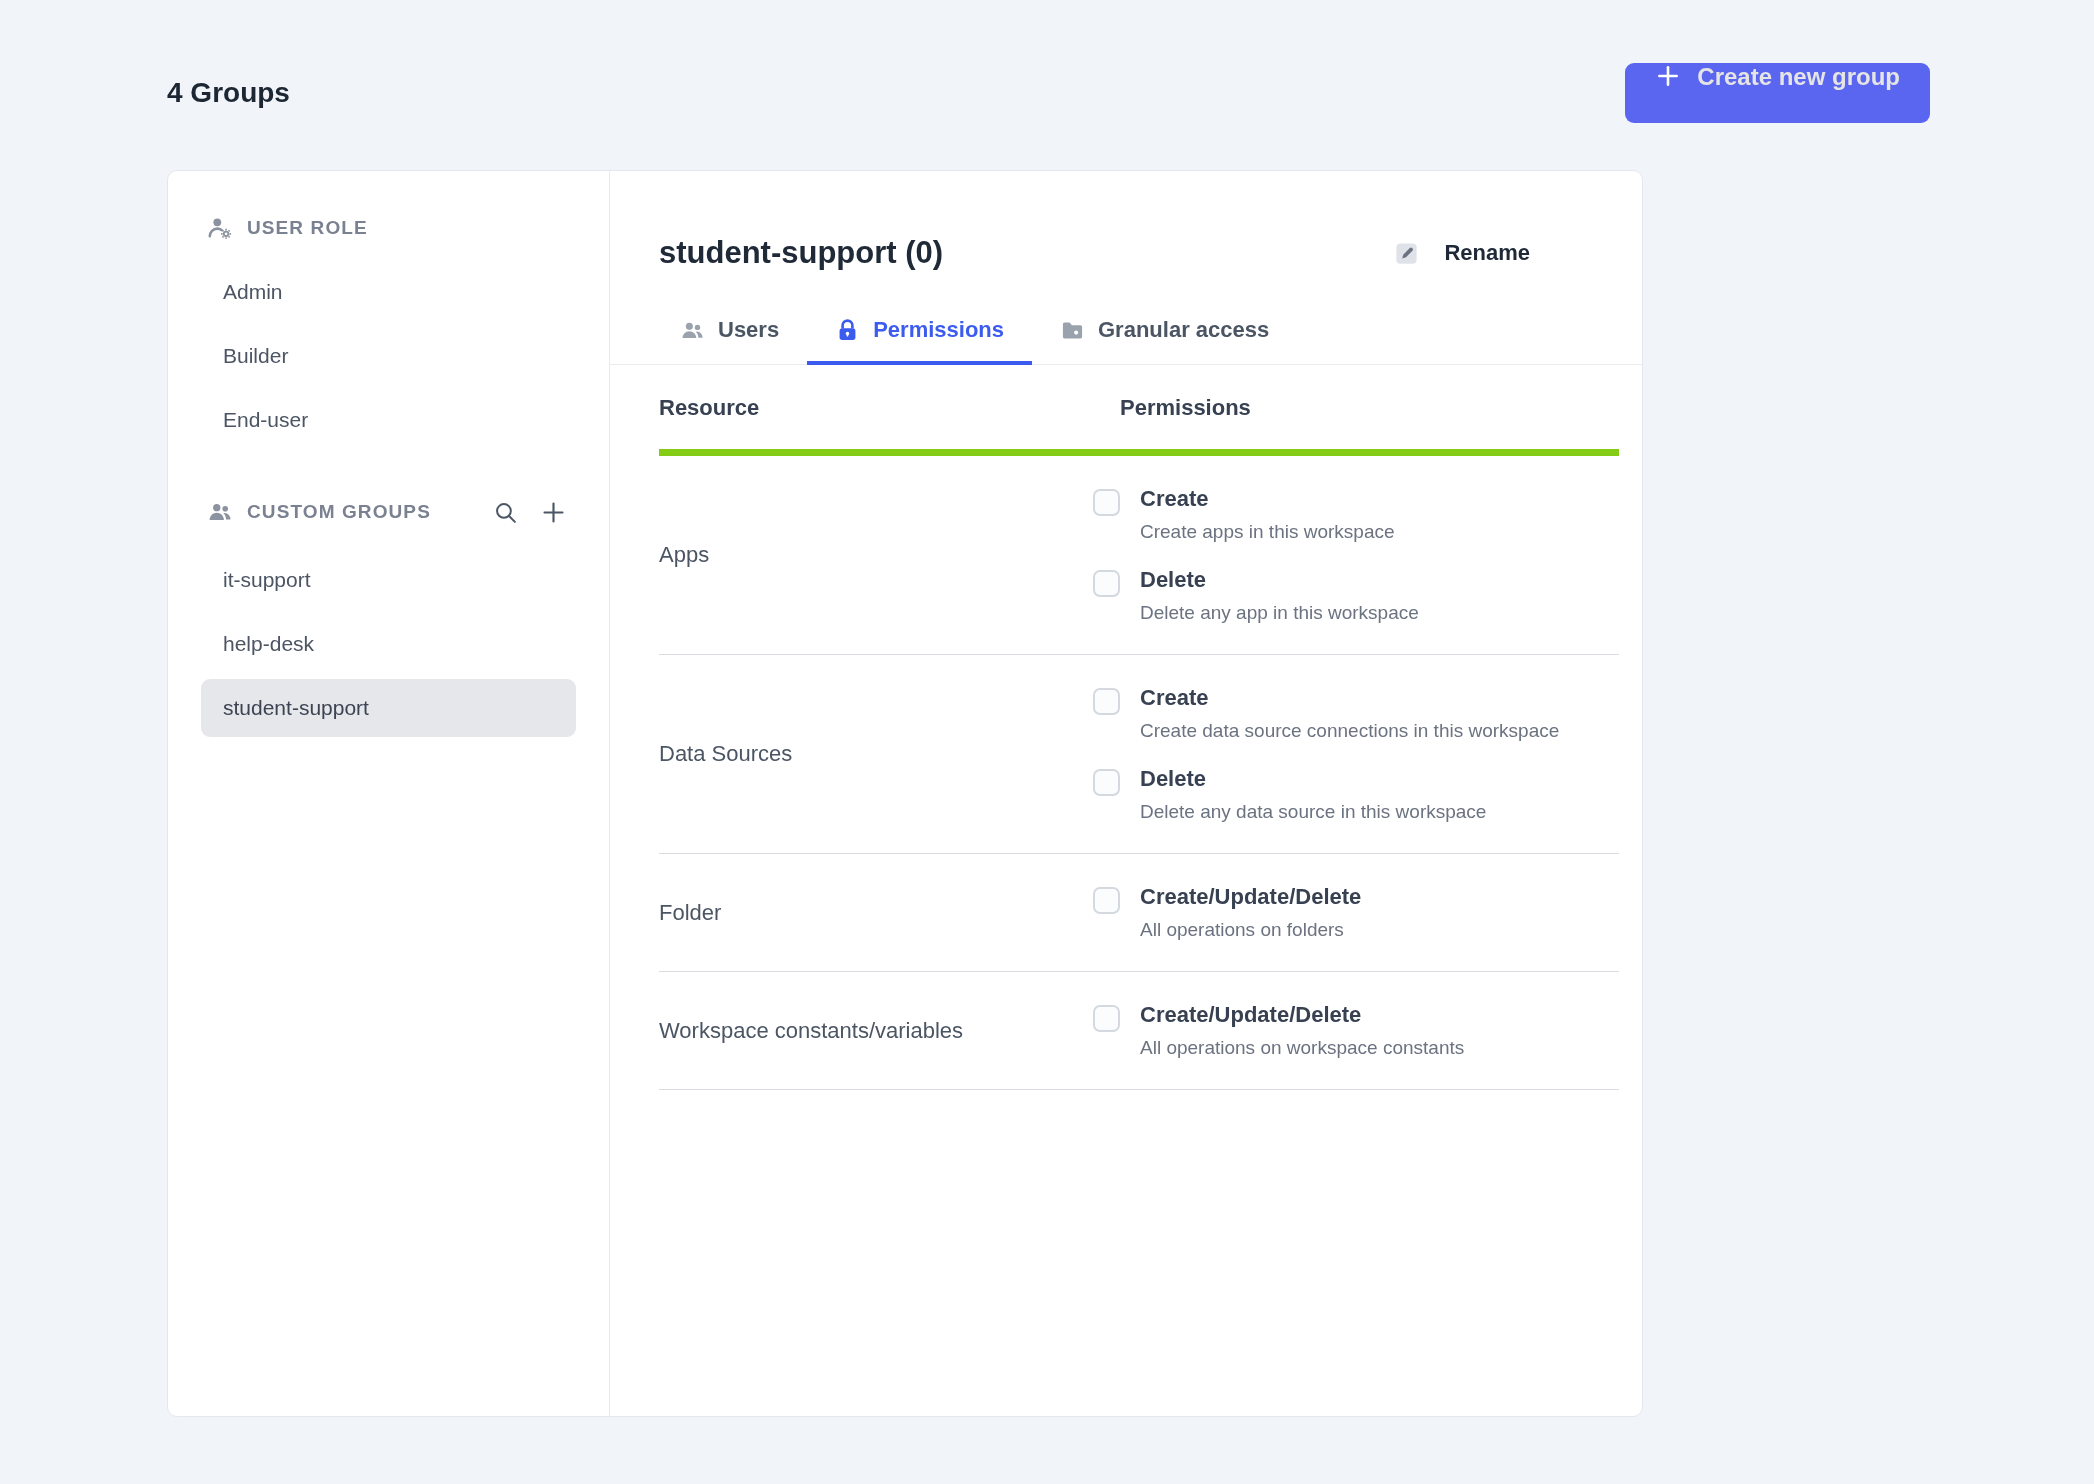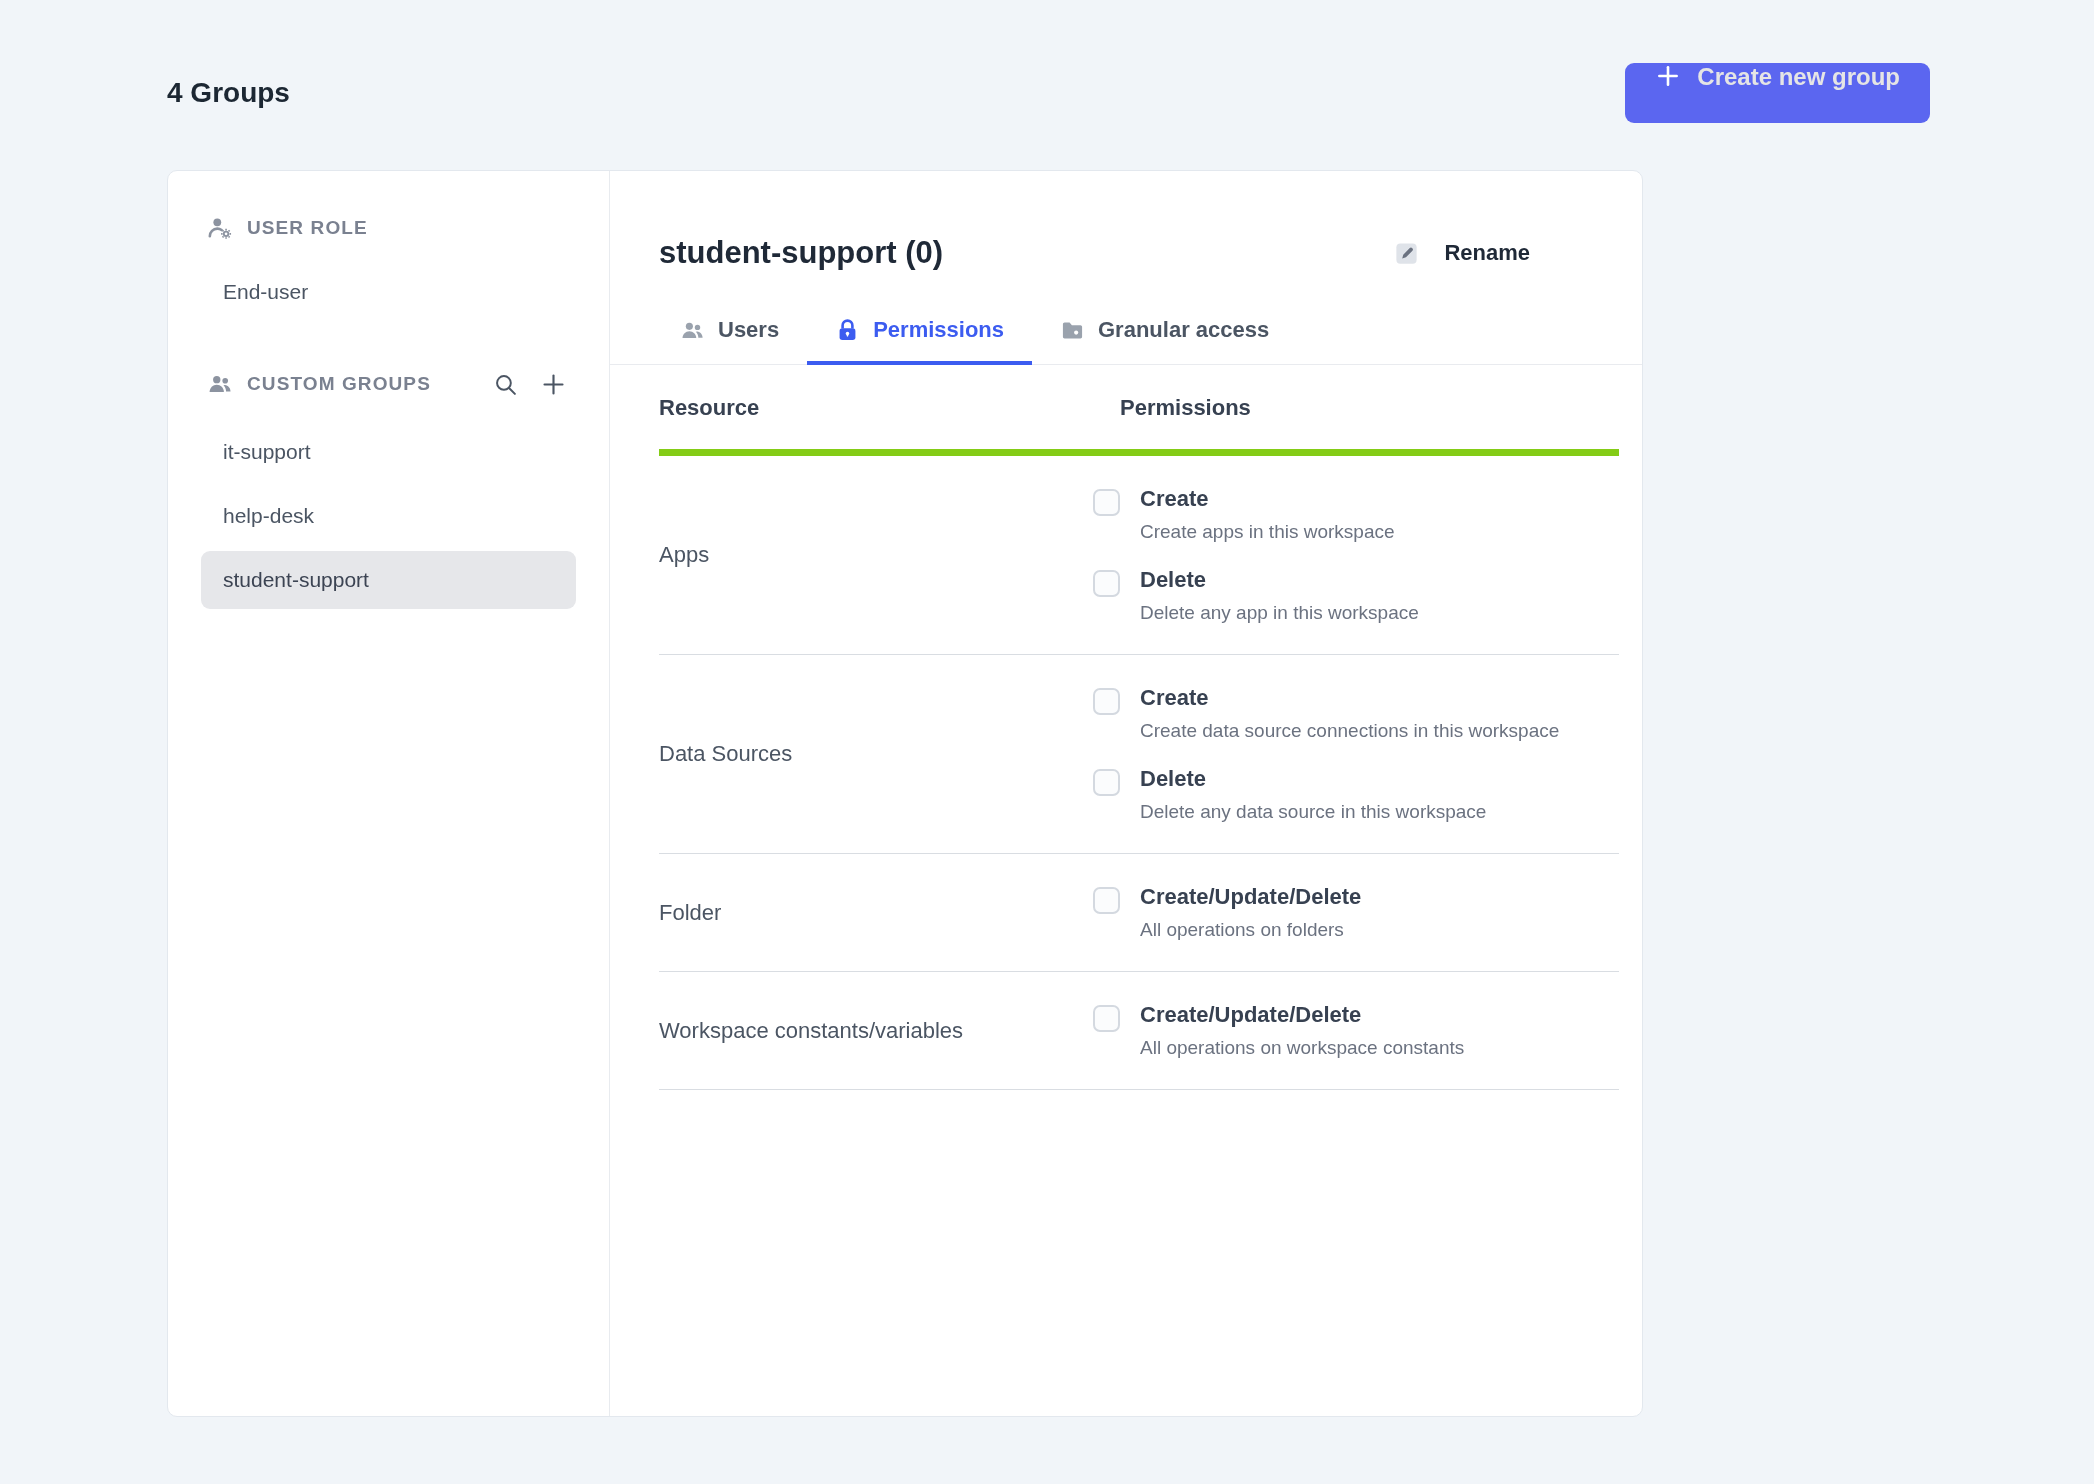--- a/index.html
+++ b/index.html
@@ -137,20 +137,22 @@
         <svg width="26" height="26" viewBox="0 0 24 24">
           <circle cx="9.5" cy="6.8" r="3.6" fill="#8c93a0"></circle>
           <path d="M2.6 19.5c0-3.8 3.1-6.9 6.9-6.9 1.5 0 2.9.5 4 1.3" fill="none" stroke="#8c93a0" stroke-width="2.4" stroke-linecap="round"></path>
           <circle cx="17.6" cy="17.4" r="2.1" fill="none" stroke="#8c93a0" stroke-width="1.7"></circle>
           <path d="M17.6 14.2v-1.4M17.6 22v-1.4M14.4 17.4h-1.4M22.2 17.4h-1.4M15.3 15.1l-1-1M20.9 20.7l-1-1M19.9 15.1l1-1M14.3 20.7l1-1" stroke="#8c93a0" stroke-width="1.5"></path>
         </svg>
       </span>
       <span>USER ROLE</span>
     </div>
     <ul class="side-list">
+      <li class="side-item">Admin</li>
+      <li class="side-item">Builder</li>
       <li class="side-item">End-user</li>
     </ul>
 
     <div class="section-header">
       <span>
         <svg width="26" height="26" viewBox="0 0 24 24">
           <circle cx="9" cy="8" r="3.4" fill="#8c93a0"></circle>
           <circle cx="16.8" cy="9" r="2.6" fill="#8c93a0"></circle>
           <path d="M2.4 19.3c0-3.6 3-6.6 6.6-6.6s6.6 3 6.6 6.6z" fill="#8c93a0"></path>
           <path d="M16.6 13c2.9.4 5.1 2.9 5.1 5.9h-4.1c0-2.2-.9-4.3-2.4-5.7z" fill="#8c93a0"></path>

